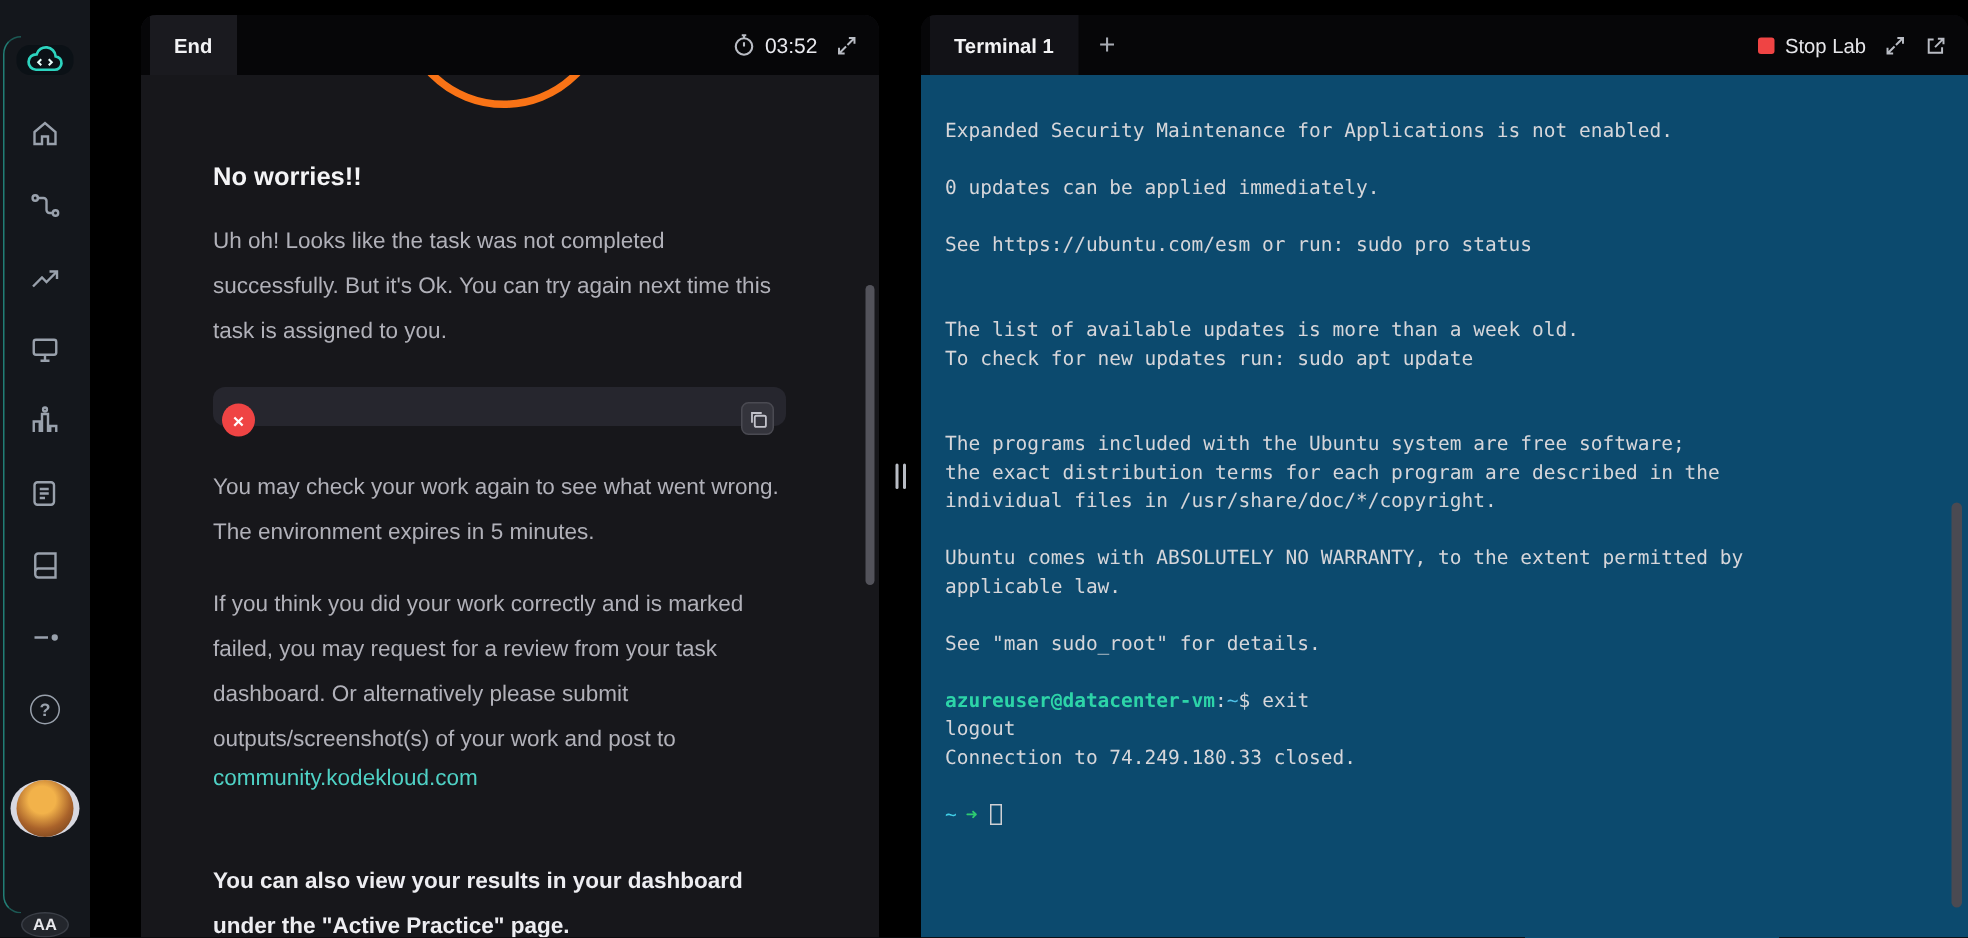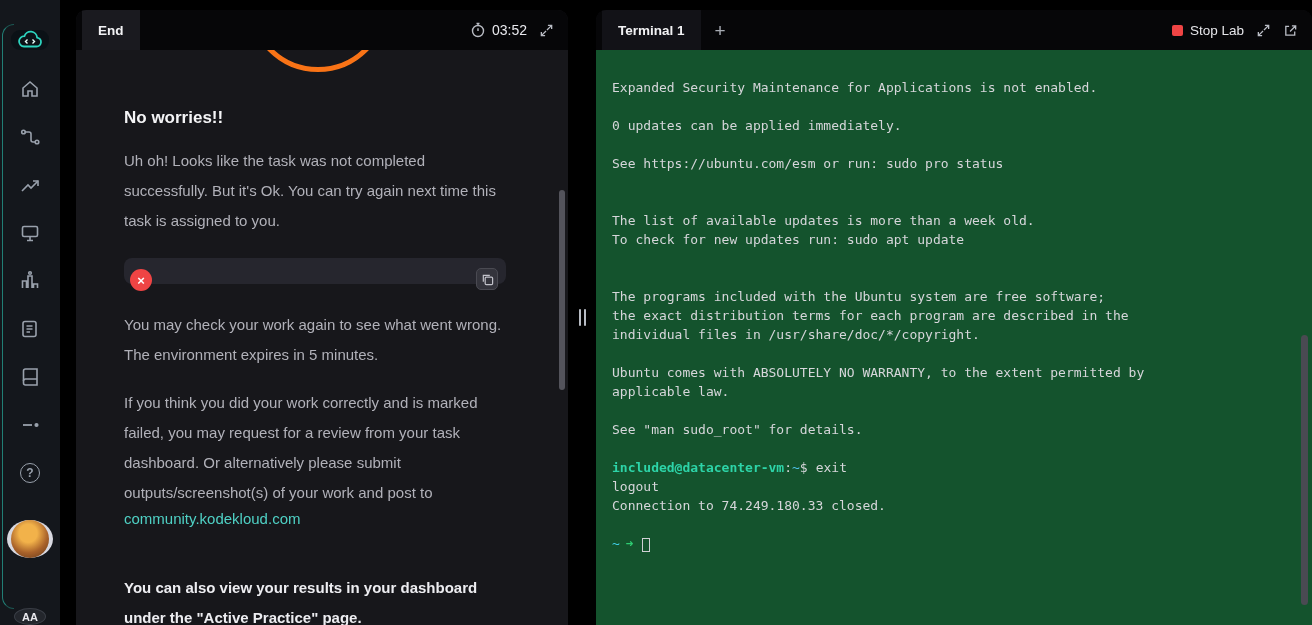--- a/index.html
+++ b/index.html
@@ -21,21 +21,21 @@
                  color:#99a1ac; font-size:12px; font-weight:bold; display:flex; align-items:center; justify-content:center; }
   .avatar-ring { margin-top:36px; width:46px; height:46px; border-radius:50%; background:#d8d8e0;
                  display:flex; align-items:center; justify-content:center; cursor:pointer; }
   .avatar { width:38px; height:38px; border-radius:50%;
             background:radial-gradient(circle at 45% 35%, #f2b24a 0 28%, #a9622a 60%, #5c3317 100%); }
   .aa-badge { margin-top:50px; width:32px; height:32px; border-radius:50%; background:#23262c;
               border:1px solid #3a3e46; color:#e8e8ec; font-size:11px; font-weight:bold;
               display:flex; align-items:center; justify-content:center; cursor:pointer; }
 
   
-  .main { flex:1; display:flex; padding-top:10px; height:100%; }
+  .main { flex:1; display:flex; padding-top:10px; height:100%;padding-left:18px; }
   .panel { display:flex; flex-direction:column; height:100%; border-radius:10px 10px 0 0; overflow:hidden; }
   .panel-header { height:40px; flex:none; background:#060608; display:flex; align-items:center; }
 
   .left-panel { width:492px; flex:none; margin-left:16px; background:#17171b; }
   .tab { height:40px; display:flex; align-items:center; padding:0 16px; margin-left:6px;
          color:#f2f2f4; font-size:13.5px; font-weight:bold; background:#1a1a1f; cursor:pointer; }
   .header-right { margin-left:auto; display:flex; align-items:center; gap:12px; margin-right:14px; }
   .timer-wrap { display:flex; align-items:center; gap:6px; color:#e9e9ee; font-size:14px; }
   .icon-btn { display:flex; align-items:center; justify-content:center; cursor:pointer; background:none; border:none; padding:0; }
   .icon-btn svg { stroke:#b9bcc4; }
@@ -64,21 +64,21 @@
   .divider-zone { width:28px; flex:none; display:flex; align-items:center; justify-content:center; }
   .divider-handle { display:flex; gap:3px; cursor:col-resize; padding:6px 4px; }
   .divider-handle i { display:block; width:2px; height:17px; background:#b8bcc4; border-radius:1px; }
 
   .right-panel { flex:1; background:#101014; }
   .term-tab { background:#121217; }
   .plus-btn { margin-left:14px; color:#a7abb3; font-size:19px; background:none; border:none; cursor:pointer; line-height:1; }
   .stop-lab { display:flex; align-items:center; gap:7px; color:#e6e6ea; font-size:13.5px; cursor:pointer; }
   .stop-square { width:11px; height:11px; background:#ef4444; border-radius:2px; }
 
-  .terminal-body { position:relative; flex:1; overflow:hidden; background:#14532d; padding:28px 24px 0 16px; cursor:text; }
+  .terminal-body { position:relative; flex:1; overflow:hidden; background:#0c4a6e; padding:28px 24px 0 16px; cursor:text; }
   .t-line { white-space:pre; min-height:19px; line-height:19px; font-family:"DejaVu Sans Mono", monospace;
             font-size:13px; color:#d6d6da; }
   .c-user { color:#2dd4a8; font-weight:bold; }
   .c-dim  { color:#d6d6da; }
   .c-path { color:#4fc3e9; }
   .c-cmd  { color:#d6d6da; margin-left:8px; }
   .c-cyan { color:#41d0e8; }
   .c-arrow{ color:#2ecc71; font-weight:bold; margin-left:6px; }
   .cursor { display:inline-block; width:8px; height:14px; border:1px solid #cfd0d4; margin-left:8px; vertical-align:middle; }
   .term-scroll { right:4px; top:285px; width:7px; height:270px; background:#4a4a52; }
@@ -248,21 +248,21 @@
       <div class="t-line">The programs included with the Ubuntu system are free software;</div>
       <div class="t-line">the exact distribution terms for each program are described in the</div>
       <div class="t-line">individual files in /usr/share/doc/*/copyright.</div>
       <div class="t-line"></div>
       <div class="t-line">Ubuntu comes with ABSOLUTELY NO WARRANTY, to the extent permitted by</div>
       <div class="t-line">applicable law.</div>
       <div class="t-line"></div>
       <div class="t-line">See "man sudo_root" for details.</div>
       <div class="t-line"></div>
 
-      <div class="t-line"><span class="c-user">included@datacenter-vm</span><span class="c-dim">:</span><span class="c-path">~</span><span class="c-dim">$</span><span class="c-cmd">exit</span></div>
+      <div class="t-line"><span class="c-user">azureuser@datacenter-vm</span><span class="c-dim">:</span><span class="c-path">~</span><span class="c-dim">$</span><span class="c-cmd">exit</span></div>
 
       <div class="t-line">logout</div>
       <div class="t-line">Connection to 74.249.180.33 closed.</div>
       <div class="t-line"></div>
 
       <div class="t-line"><span class="c-cyan">~</span><span class="c-arrow">➜</span><span class="cursor"></span></div>
 
       <div class="v-scrollbar term-scroll"></div>
     </div>
   </section>

